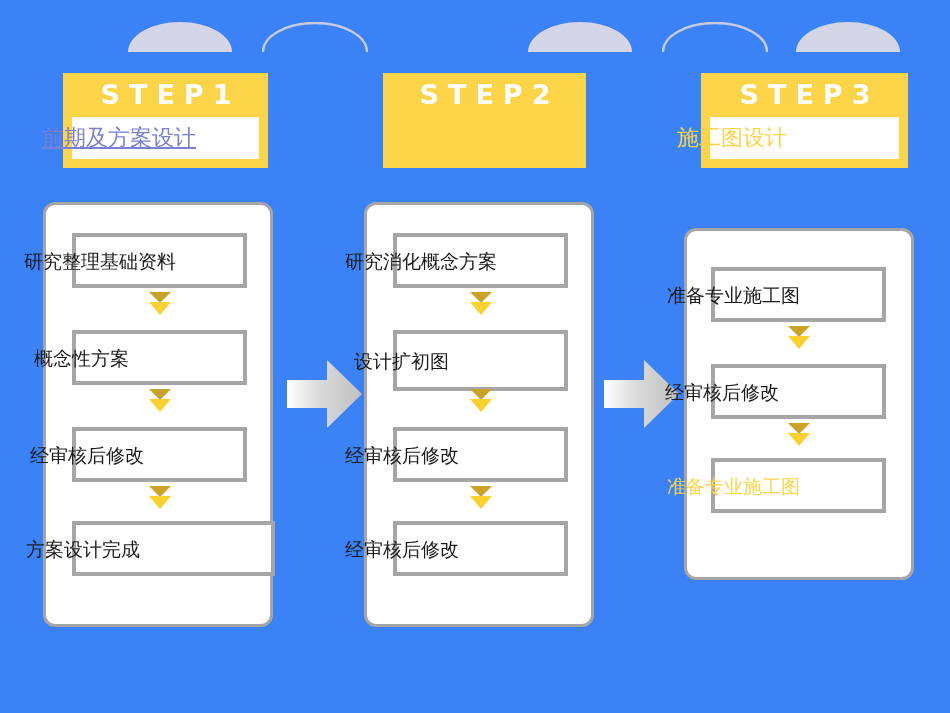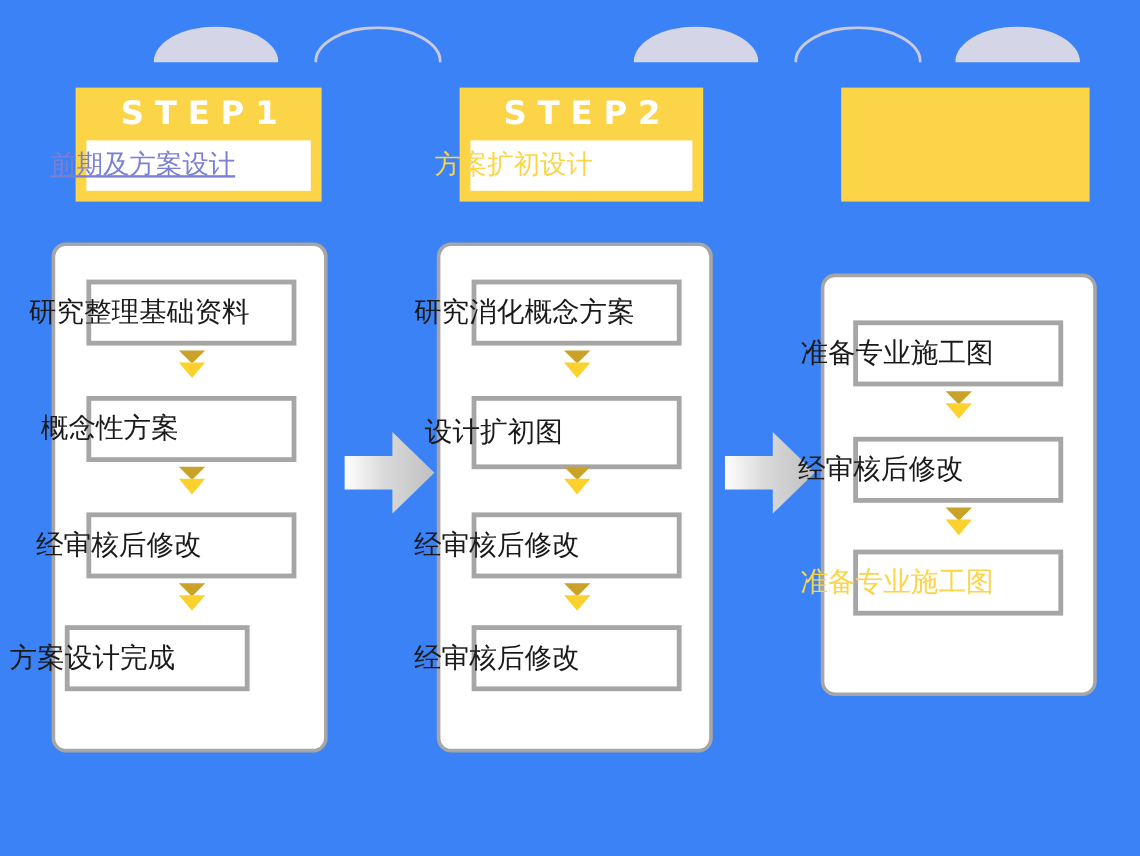--- a/index.html
+++ b/index.html
@@ -74,21 +74,21 @@
   .proc-box {
     position: absolute;
     border: 4px solid #A6A6A6;
     background: #FFFFFF;
   }
   .proc-label {
     position: absolute;
     top: 50%;
     transform: translateY(-50%);
     white-space: nowrap;
-    font-size: 23px;
+    font-size: 19px;
     line-height: 1;
     color: #1A1A1A;
   }
   .proc-label.yellow { color: #FBD447; }
 
   
   .dbl-arrow {
     position: absolute;
     width: 24px;
   }
@@ -133,26 +133,27 @@
 
   <div class="step-header" style="left:63px; top:73px; width:205px; height:95px;">
     <div class="step-title">STEP1</div>
     <div class="step-inner">
       <span class="step-label blue" style="left:-30px;text-align:right;">前期及方案设计</span>
     </div>
   </div>
 
   <div class="step-header" style="left:383px; top:73px; width:203px; height:95px;">
     <div class="step-title">STEP2</div>
+  </div>
+
+  <div class="step-header" style="left:701px; top:73px; width:207px; height:95px;">
+    <div class="step-title">STEP3</div>
     <div class="step-inner">
-      <span class="step-label yellow" style="left:-30px;">方案扩初设计</span>
+      <span class="step-label yellow" style="left:-33px;">施工图设计</span>
     </div>
-  </div>
-
-  <div class="step-header" style="left:701px; top:73px; width:207px; height:95px;">
   </div>
 
   <div class="column-frame" style="left:43px; top:202px; width:230px; height:425px;"></div>
 
   <div class="proc-box" style="left:72px; top:233px; width:175px; height:55px;">
     <span class="proc-label" style="left:-52px;">研究整理基础资料</span>
   </div>
   <div class="dbl-arrow" style="left:148px; top:292px;">
     <span class="tri top"></span>
       <span class="tri bot"></span>
@@ -167,21 +168,21 @@
   </div>
 
   <div class="proc-box" style="left:72px; top:427px; width:175px; height:55px;">
     <span class="proc-label" style="left:-46px;">经审核后修改</span>
   </div>
   <div class="dbl-arrow" style="left:148px; top:486px;">
     <span class="tri top"></span>
       <span class="tri bot"></span>
   </div>
 
-  <div class="proc-box" style="left:54px; top:521px; width:154px; height:55px;">
+  <div class="proc-box" style="left:72px; top:521px; width:203px; height:55px;">
     <span class="proc-label" style="left:-50px;">方案设计完成</span>
   </div>
 
   <svg class="connector" style="left:287px; top:358px;" width="75" height="72" viewBox="0 0 75 72">
     <defs>
       <linearGradient id="gConn1" x1="0" y1="0" x2="1" y2="0">
         <stop offset="0%" stop-color="#FFFFFF"></stop>
         <stop offset="45%" stop-color="#D9D9D9"></stop>
         <stop offset="100%" stop-color="#C0C0C0"></stop>
       </linearGradient>

